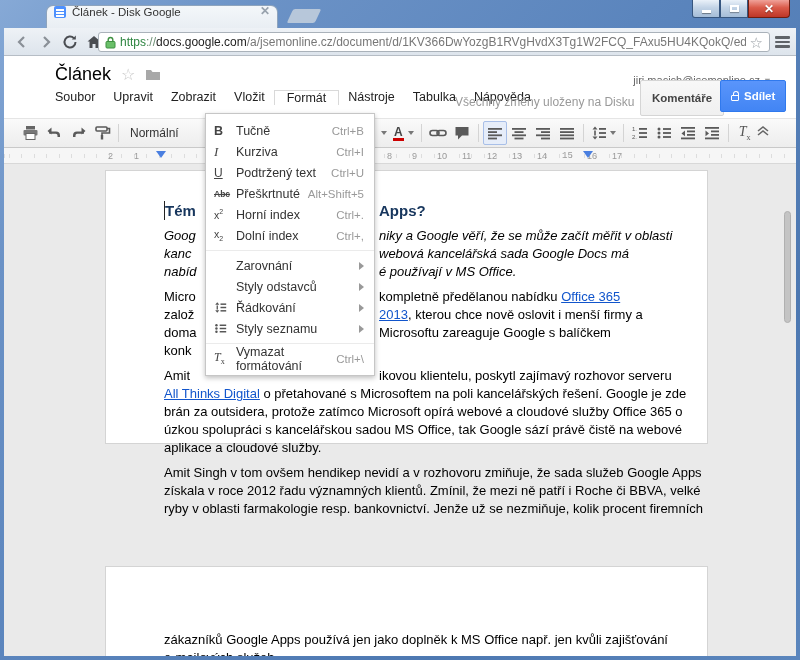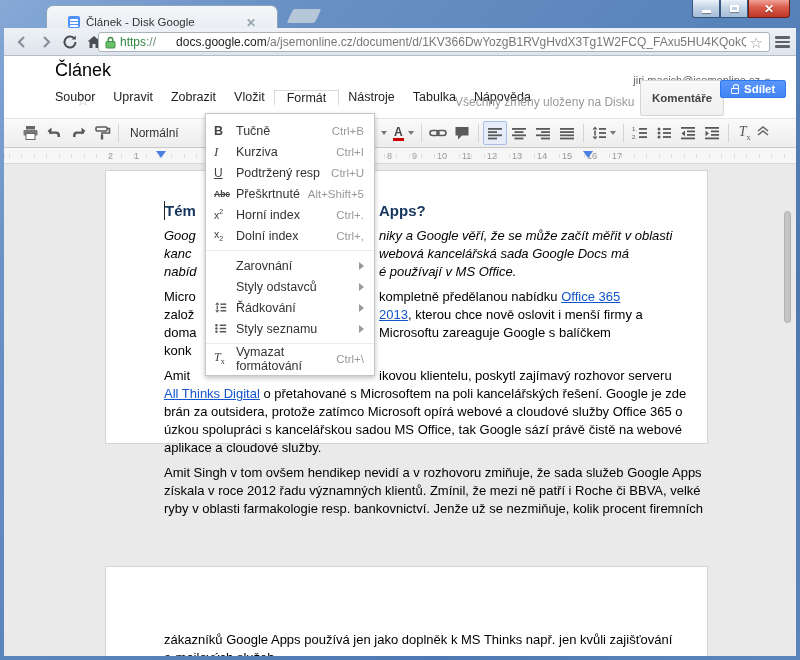--- a/index.html
+++ b/index.html
@@ -4,21 +4,21 @@
 <style>
   * { margin:0; padding:0; box-sizing:border-box; }
   body { font-family:"Liberation Sans", sans-serif; width:800px; height:660px; overflow:hidden; background:#fff; }
 
   
   .win { position:relative; width:800px; height:660px;
     background:linear-gradient(135deg,#86a9d6 0%,#6b92c6 18%,#5b85bd 45%,#4d78b1 75%,#5b86bd 100%); }
   .titlebar { position:absolute; top:0; left:0; right:0; height:28px; }
   .tab { position:absolute; left:46px; top:5px; width:232px; height:23px;
     background:linear-gradient(#f4f7fa,#e9eef3); border:1px solid #8ea4bd; border-bottom:none;
-    border-radius:7px 7px 0 0; display:flex; align-items:flex-end; padding:0 21px; gap:6px; }
+    border-radius:7px 7px 0 0; display:flex; align-items:flex-start; padding:0 7px; gap:6px; }
   .favicon { width:12px; height:12px; background:#4d90fe; border-radius:2px; position:relative; flex:0 0 auto; }
   .favicon:before { content:""; position:absolute; left:2px; top:3px; width:8px; height:1.5px; background:#fff;
     box-shadow:0 3px 0 #fff, 0 6px 0 #fff; }
   .tab-title { flex:1; font-size:11.5px; color:#333; white-space:nowrap; overflow:hidden; }
   .tab-close { color:#98a2ad; font-size:12px; font-weight:bold; line-height:10px; }
   .newtab { position:absolute; left:290px; top:9px; width:28px; height:14px; background:#b7c7da;
     transform:skewX(-25deg); border-radius:2px; }
   .winbtns { position:absolute; top:0; right:10px; display:flex; }
   .wb { width:28px; height:18px; border:1px solid #37567f; border-top:none;
     background:linear-gradient(#eaf1f9,#c2d3e6 45%,#a5bdd8); display:flex; align-items:center; justify-content:center; }
@@ -33,41 +33,41 @@
 
   
   .navbar { position:absolute; left:0; right:0; top:0; height:28px;
     background:linear-gradient(#eef2f6,#dde4ec); border-bottom:1px solid #b6bdc5; }
   .navbtn { position:absolute; top:2px; width:24px; height:24px; display:flex; align-items:center; justify-content:center; }
   .urlbar { position:absolute; left:94px; right:26px; top:4px; height:20px; background:#fff;
     border:1px solid #aab2ba; border-radius:3px; display:flex; align-items:center; padding:0 6px; gap:4px; }
   .url { font-size:12px; white-space:nowrap; overflow:hidden; flex:1; }
   .url .scheme { color:#2d8540; }
   .url .sep { color:#6c8f74; }
-  .url .domain { color:#222;margin-left:20px; }
+  .url .domain { color:#222; }
   .url .path { color:#777; }
   .star { color:#9aa0a6; font-size:15px; line-height:15px; }
   .hamburger { position:absolute; right:6px; top:8px; width:15px; height:12px; }
   .hamburger i { display:block; height:2.5px; background:#5f6368; margin-bottom:2px; border-radius:1px; }
 
   
   .dheader { position:absolute; left:0; right:0; top:28px; height:62px; background:#fff; }
-  .dtitle-row { position:absolute; left:51px; top:4px; height:28px; display:flex; align-items:center; gap:10px;flex-direction:column; }
+  .dtitle-row { position:absolute; left:51px; top:4px; height:28px; display:flex; align-items:center; gap:10px; }
   .dtitle { font-size:18px; color:#000; }
   .hstar { color:#c7c7c7; font-size:16px; }
   .account { position:absolute; right:24px; top:18px; font-size:11px; color:#666; }
   .account .caret { color:#999; font-size:9px; }
   .menubar { position:absolute; left:42px; top:34px; height:24px; display:flex; align-items:flex-start; }
   .mitem { padding:0 9px; font-size:12.5px; color:#222; display:flex; align-items:center; }
   .mitem.active { background:#fff; border:1px solid #d9d9d9; border-bottom:none; position:relative; z-index:60; padding:0 12px; }
   .savestatus { position:absolute; left:451px; top:39px; font-size:12px; color:#999; }
   .btn-comments { position:absolute; left:636px; top:24px; height:27px; padding:17px 11px; font-size:11.5px; font-weight:bold;
     color:#444; background:linear-gradient(#f8f8f8,#f0f0f0); border:1px solid #d5d5d5; border-radius:2px;
     display:flex; align-items:center; }
-  .btn-share { position:absolute; left:716px; top:24px; height:18px; padding:0 10px; font-size:11.5px; font-weight:bold;
+  .btn-share { position:absolute; left:716px; top:24px; height:32px; padding:0 10px; font-size:11.5px; font-weight:bold;
     color:#fff; background:linear-gradient(#5a95fb,#4285f4); border:1px solid #3079ed; border-radius:2px;
     display:flex; align-items:center; gap:5px; }
   .lock-w { width:8px; height:6px; border:1.5px solid #fff; border-radius:1px; position:relative; margin-top:3px; }
   .lock-w:before { content:""; position:absolute; left:1px; top:-5px; width:4px; height:4px;
     border:1.5px solid #fff; border-bottom:none; border-radius:3px 3px 0 0; }
 
   
   .dtoolbar { position:absolute; left:0; right:0; top:90px; height:30px;
     background:linear-gradient(#fafafa,#ededed); border-top:1px solid #e5e5e5; border-bottom:1px solid #c9c9c9; }
   .tcluster { position:absolute; top:0; height:28px; display:flex; align-items:center; }
@@ -389,21 +389,21 @@
     <div class="ruler" id="ruler">
         <span class="rnum" style="left: 104px;">2</span>
         <span class="rnum" style="left: 130px;">1</span>
         <span class="rnum" style="left: 383px;">8</span>
         <span class="rnum" style="left: 408px;">9</span>
         <span class="rnum" style="left: 433px;">10</span>
         <span class="rnum" style="left: 458px;">11</span>
         <span class="rnum" style="left: 483px;">12</span>
         <span class="rnum" style="left: 508px;">13</span>
         <span class="rnum" style="left: 533px;">14</span>
-        <span class="rnum" style="left: 558px;">15</span>
+        <span class="rnum" style="left: 558px; font-family: Liberation Mono, monospace;">15</span>
         <span class="rnum" style="left: 583px;">16</span>
         <span class="rnum" style="left: 608px;">17</span>
         <span class="rnum" style="left: 633px; margin-top: 28px;">18</span>
         <span class="rmark" style="left: 152px;"></span>
         <span class="rmark" style="left: 579px;"></span>
       </div>
 
     <div class="canvas">
       <div class="page page1">
         <div class="ptext" id="page1text">
@@ -430,21 +430,21 @@
             </div>
             <div class="para normal">
               <div class="tline"><span>Amit Singh v tom ovšem hendikep nevidí a v rozhovoru zmiňuje, že sada služeb Google Apps</span></div>
               <div class="tline"><span>získala v roce 2012 řadu významných klientů. Zmínil, že mezi ně patří i Roche či BBVA, velké</span></div>
               <div class="tline"><span>ryby v oblasti farmakologie resp. bankovnictví. Jenže už se nezmiňuje, kolik procent firemních</span></div>
             </div>
           </div>
       </div>
       <div class="page page2">
         <div class="ptext2" id="page2text">
-            <div class="tline">zákazníků Google Apps používá jen jako doplněk k MS Thinks např. jen kvůli zajišťování</div>
+            <div class="tline">zákazníků Google Apps používá jen jako doplněk k MS Office např. jen kvůli zajišťování</div>
             <div class="tline">e-mailových služeb.</div>
           </div>
       </div>
     </div>
 
     <div class="popup" id="formatmenu">
         <div class="prow">
           <span class="picon">
             <span class="ic-b">B</span>
           </span>
@@ -455,21 +455,21 @@
           <span class="picon">
             <span class="ic-i">I</span>
           </span>
           <span class="plabel">Kurziva</span>
           <span class="pshort">Ctrl+I</span>
         </div>
         <div class="prow">
           <span class="picon">
             <span class="ic-u">U</span>
           </span>
-          <span class="plabel">Podtržený resp</span>
+          <span class="plabel">Podtržený text</span>
           <span class="pshort">Ctrl+U</span>
         </div>
         <div class="prow">
           <span class="picon">
             <span class="ic-s">Abc</span>
           </span>
           <span class="plabel">Přeškrtnuté</span>
           <span class="pshort">Alt+Shift+5</span>
         </div>
         <div class="prow">

